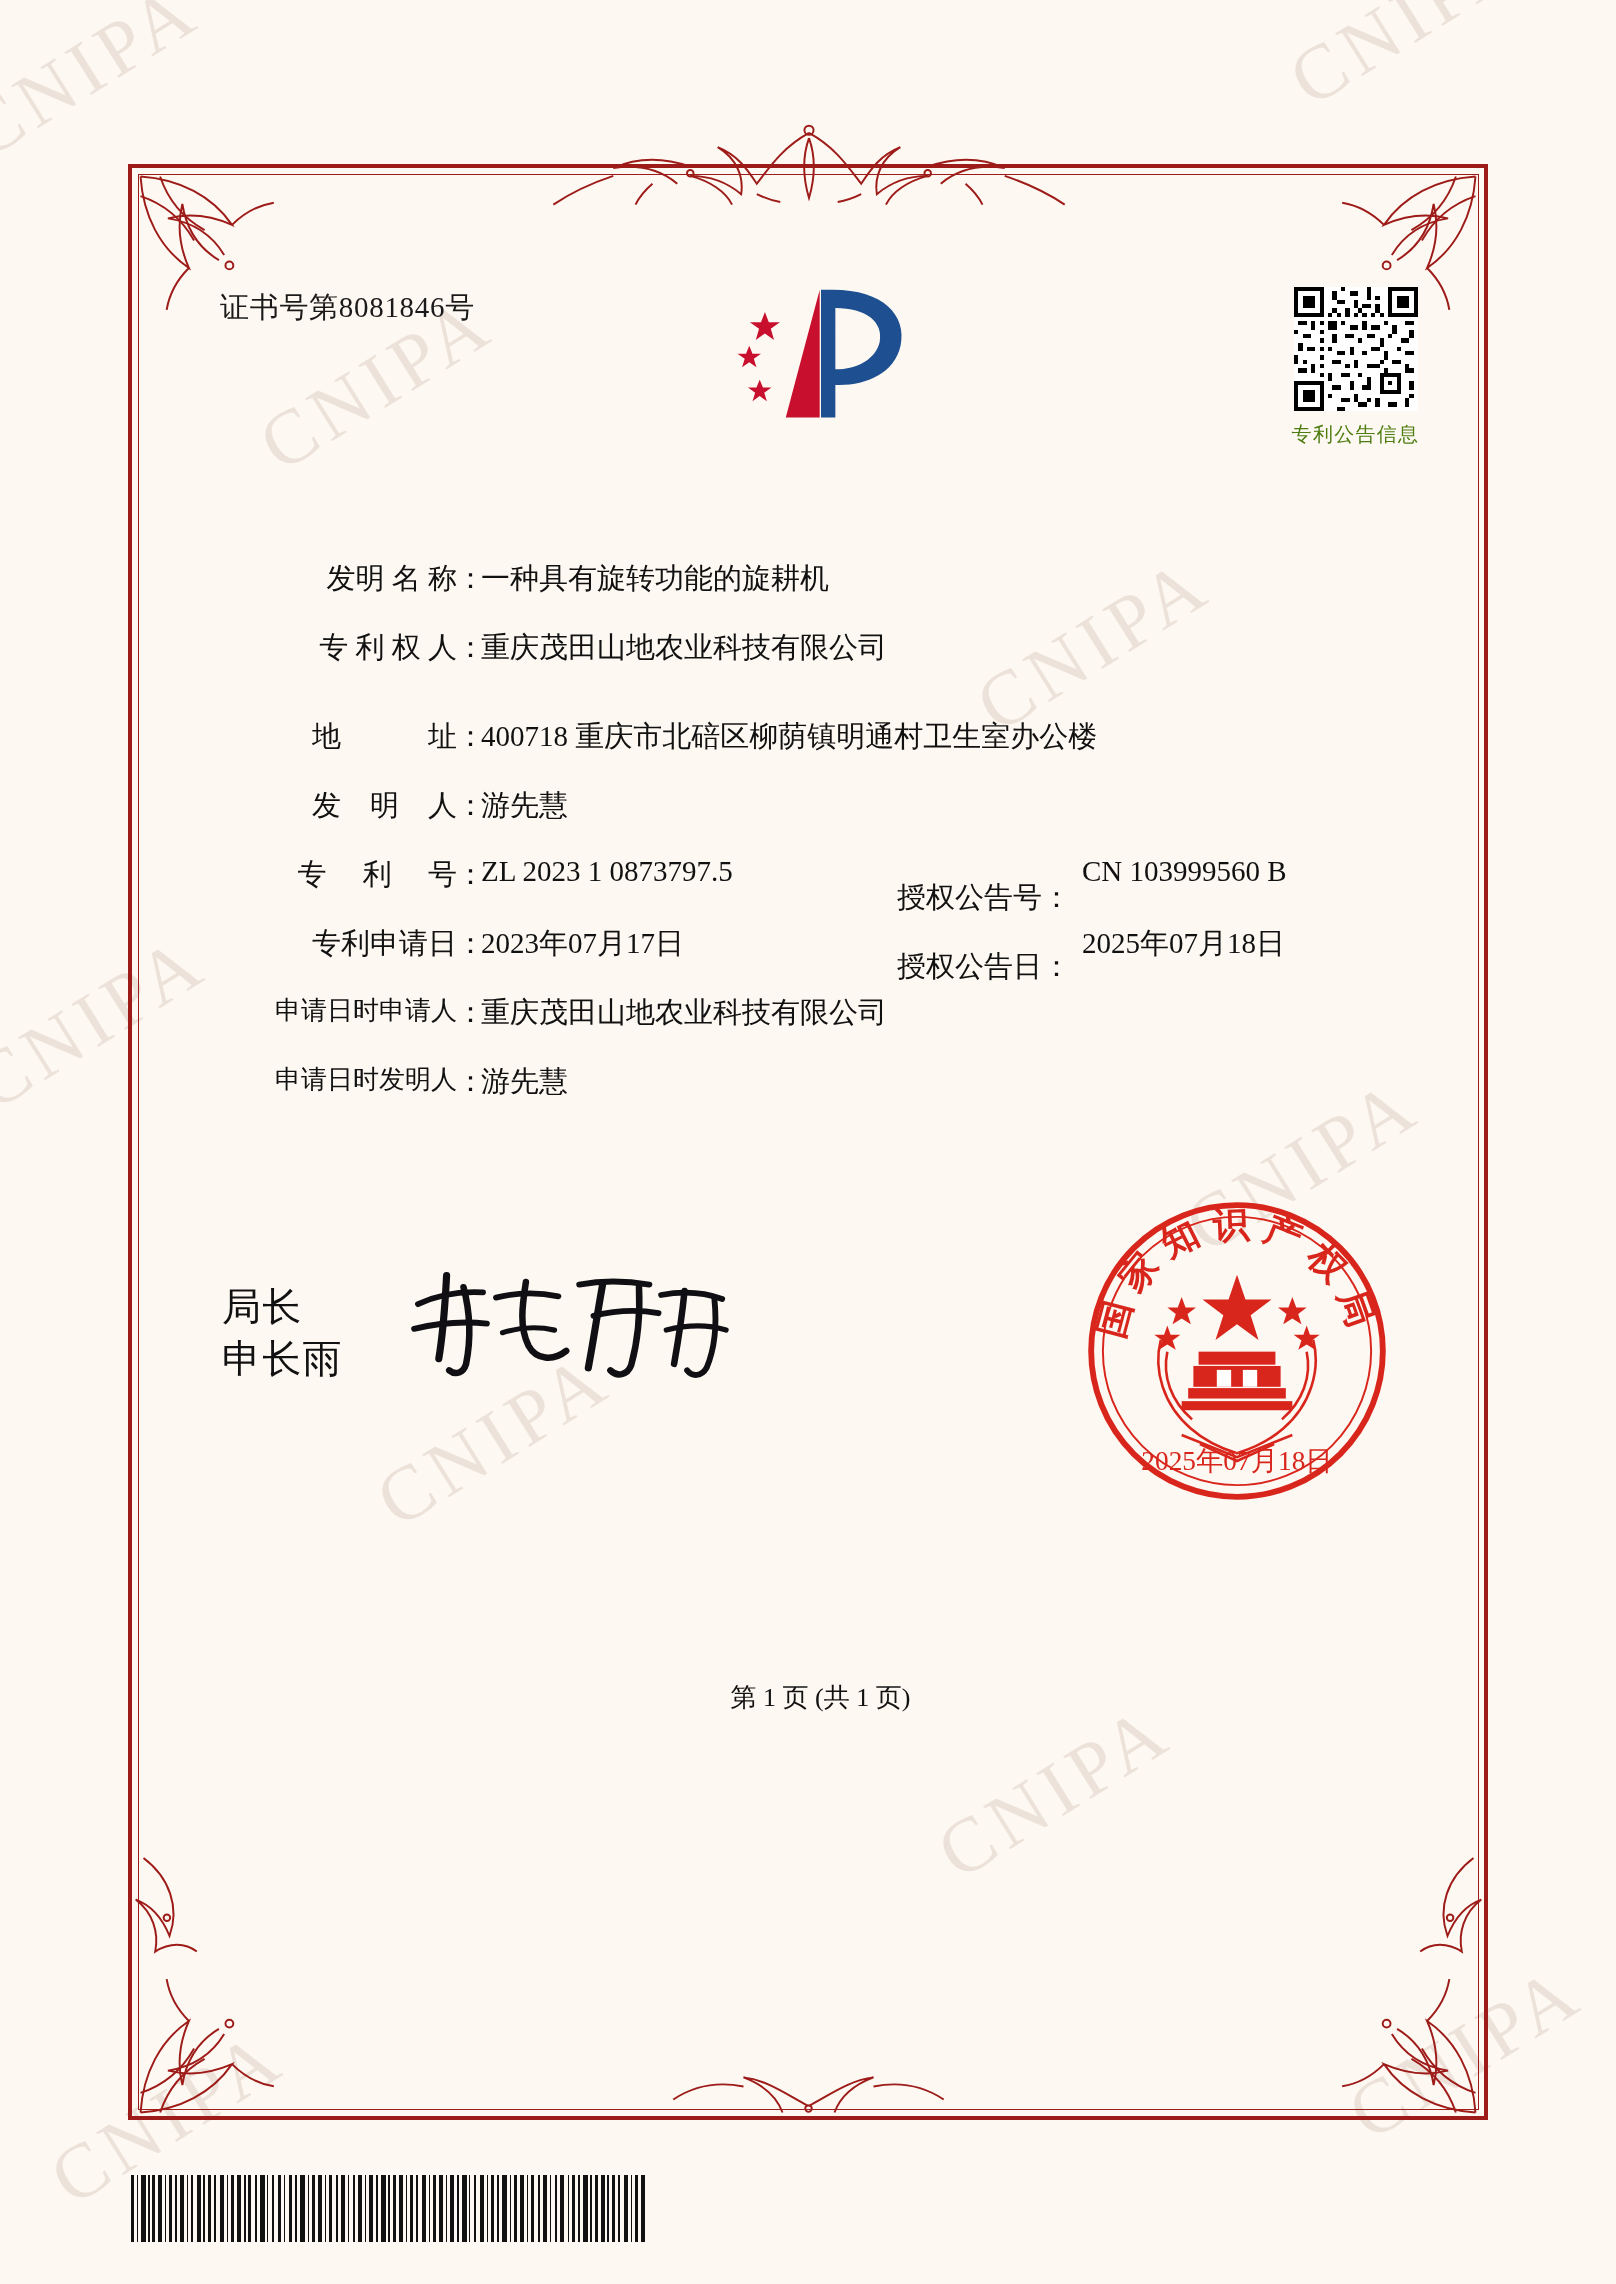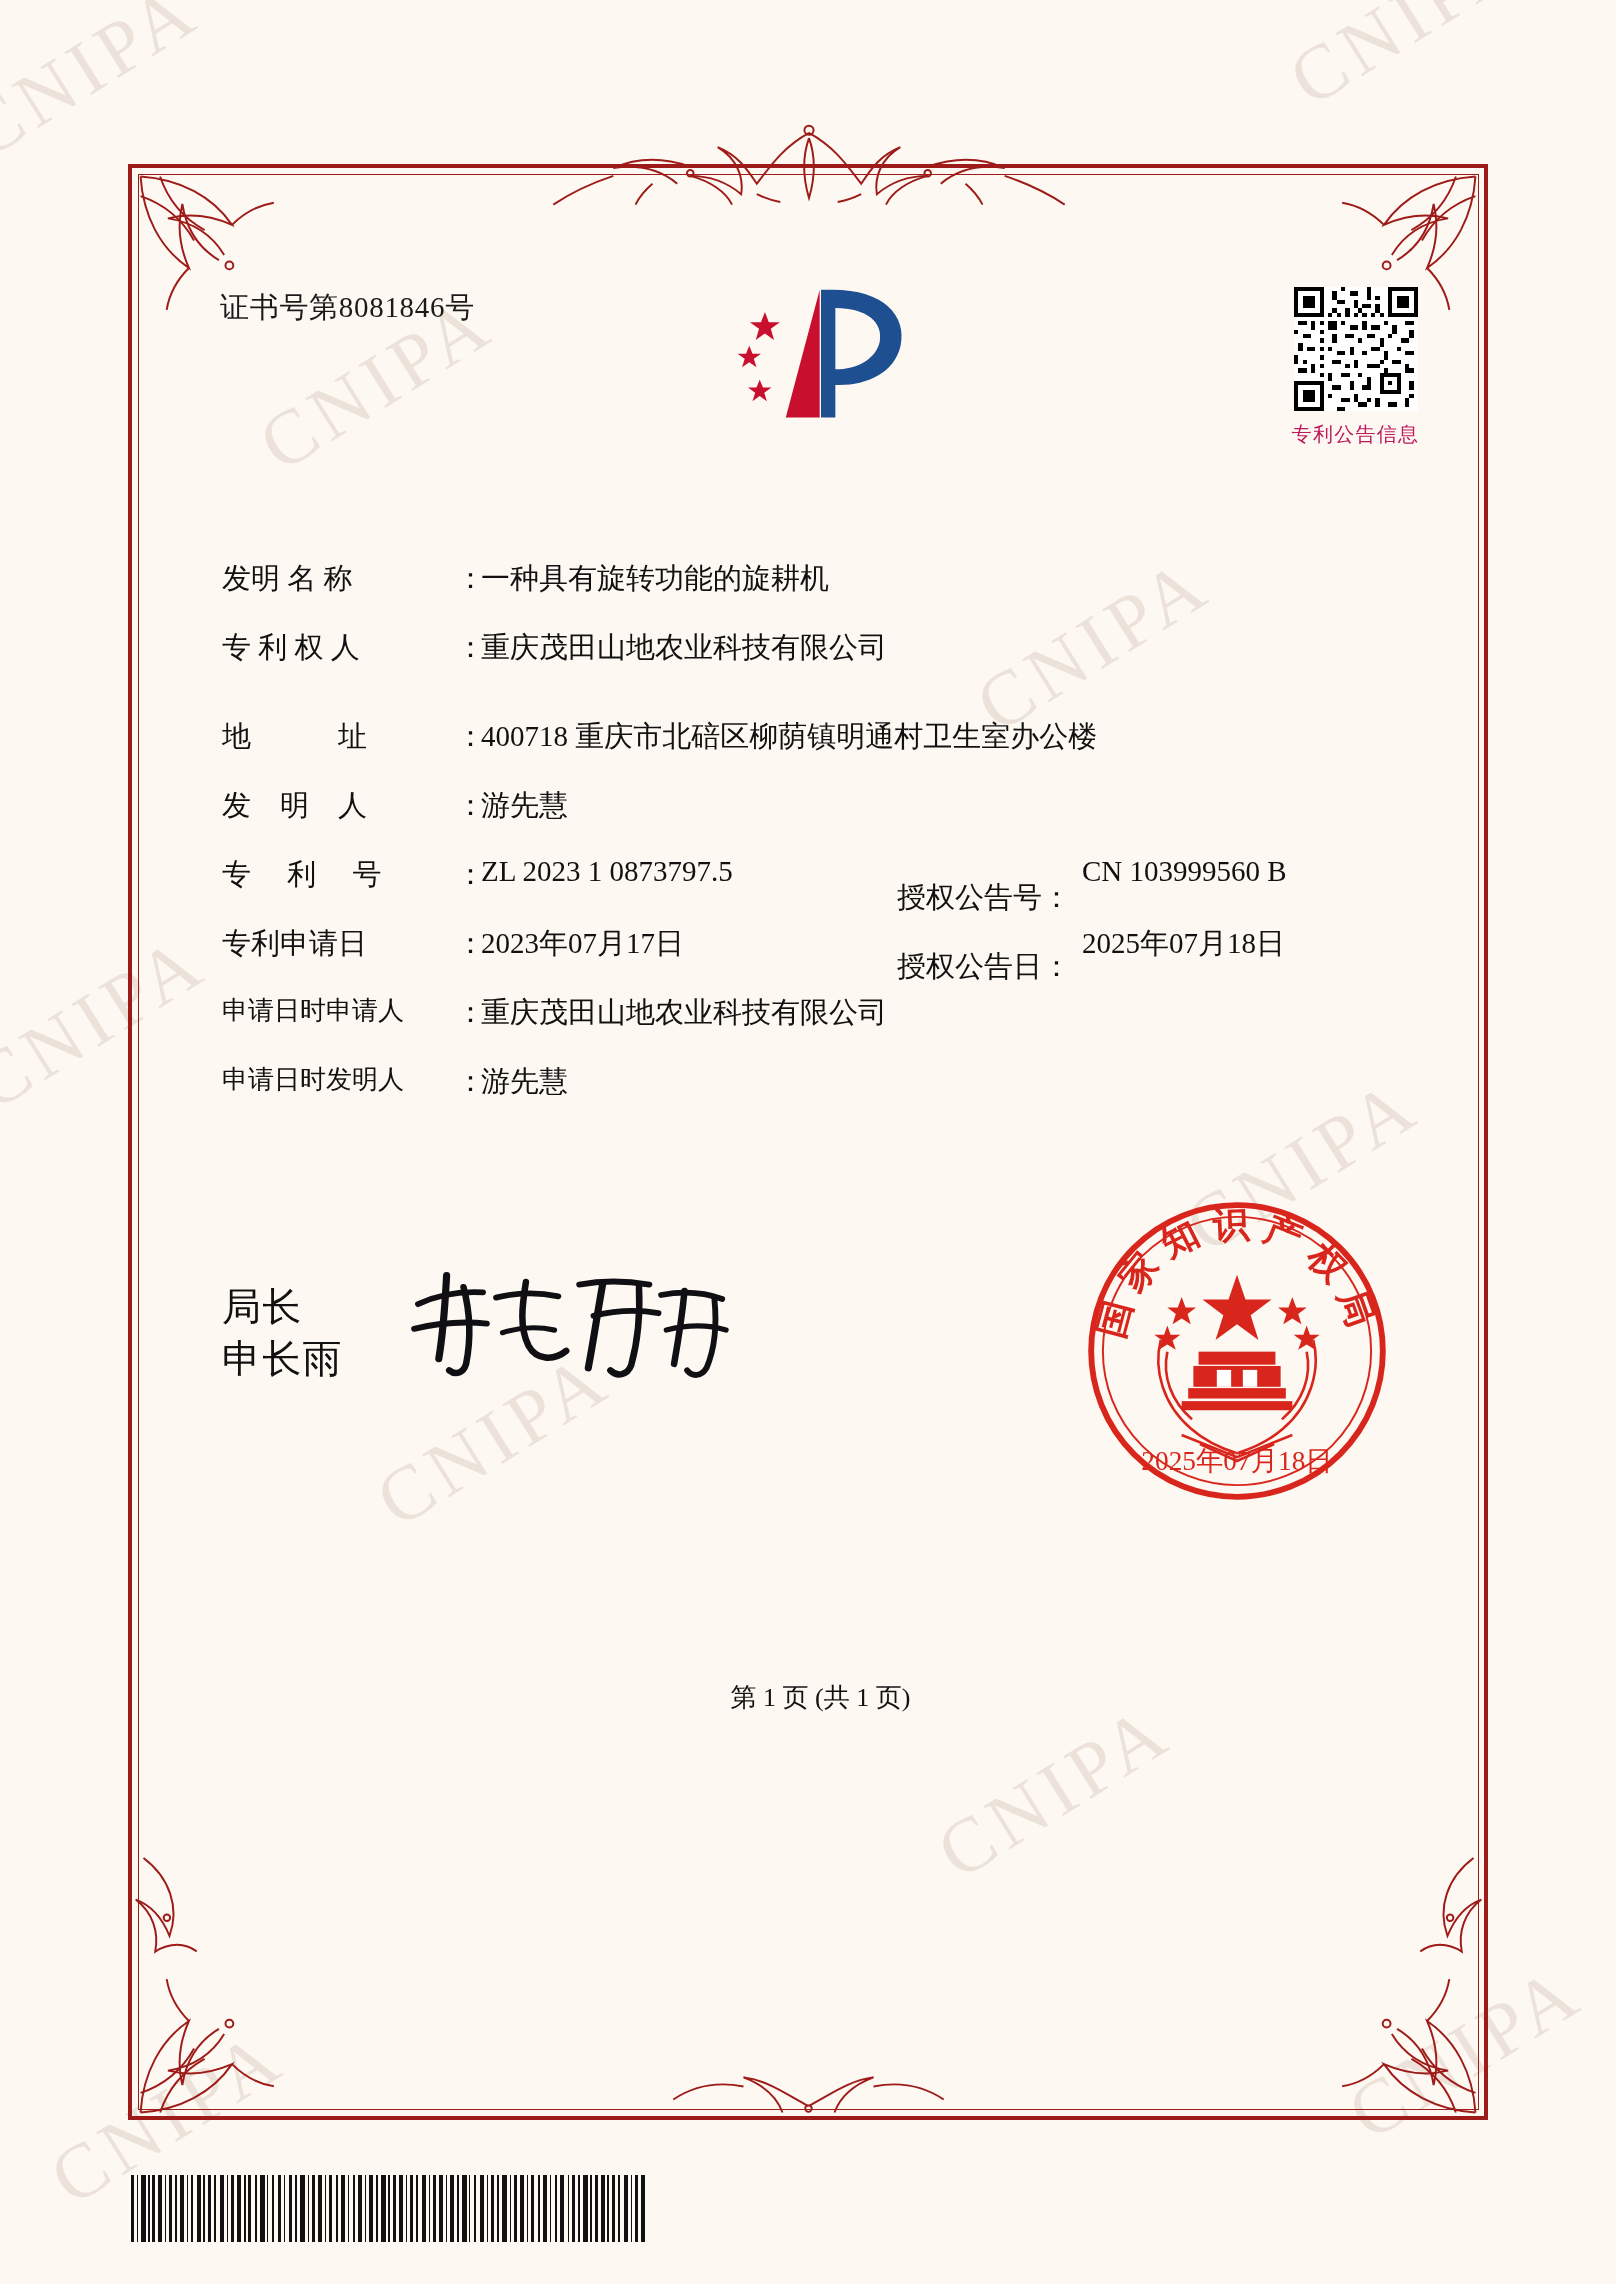--- a/index.html
+++ b/index.html
@@ -104,21 +104,21 @@
   .qr {
     width: 124px;
     height: 124px;
     margin: 0 auto;
     display: block;
     background: #fff;
   }
   .qr-cap {
     margin-top: 10.4px;
     font-size: 20px;
-    color: #be185d;
+    color: #4d7c0f;
     letter-spacing: 1.3px;
   }
 
   .main-title {
     position: absolute;
     left: 0; right: 0;
     top: 261px;
     text-align: center;
     font-size: 76px;
     font-weight: 700;
@@ -139,20 +139,21 @@
     font-size: 29px;
     color: #111;
     white-space: nowrap;
   }
   .lbl {
     position: absolute;
     left: 72px;
     top: 0;
     width: 235px;
     display: inline-block;
+    text-align: right;
   }
   .colon {
     position: absolute;
     left: 306px;
     top: 0;
   }
   .val {
     position: absolute;
     left: 331px;
     top: 0;

